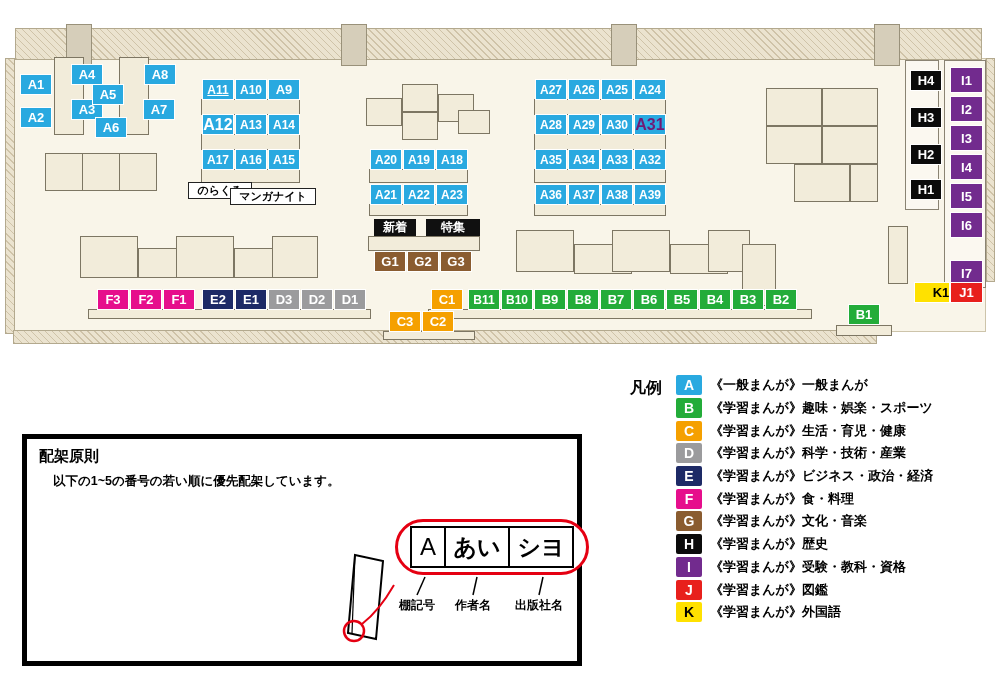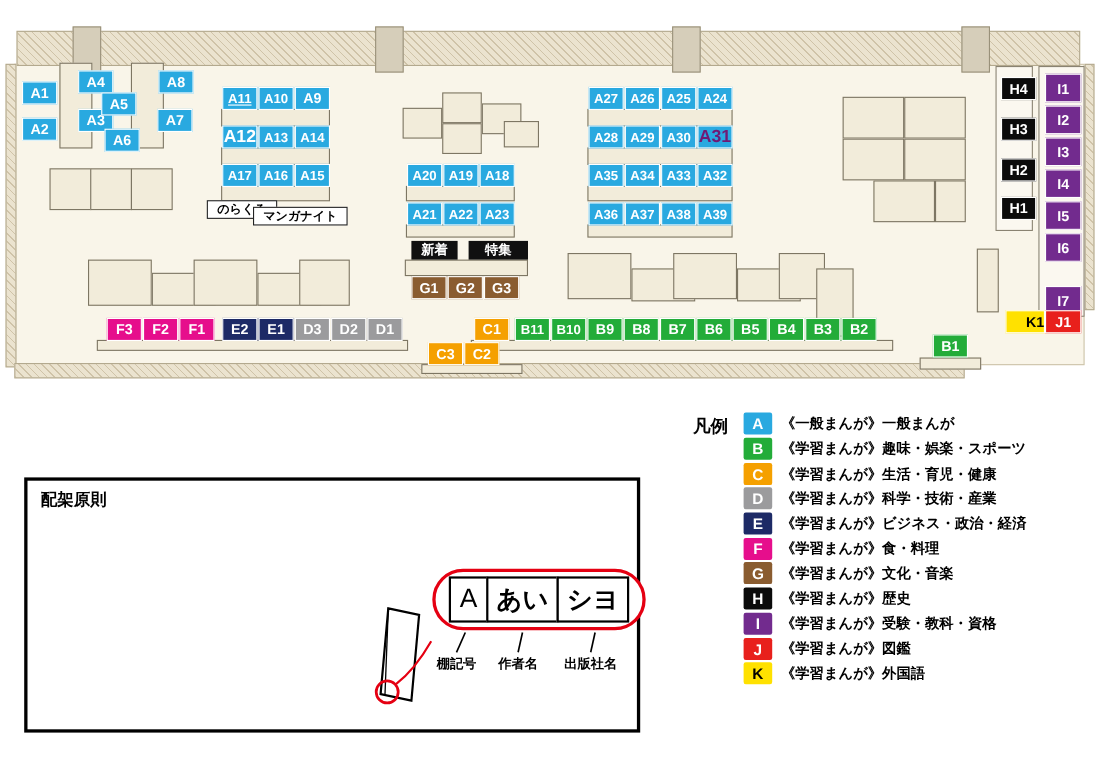--- a/index.html
+++ b/index.html
@@ -15,21 +15,21 @@
   .sign.white{background:#fff;border:1px solid #222;color:#000}
   .sign.black{background:#101010;color:#fff;font-size:12px}
 
   #legend{position:absolute;left:622px;top:372px;width:372px;height:258px}
   #legend-title{position:absolute;left:8px;top:6px;font-size:16px;font-weight:bold;color:#000}
   #legend-rows{position:absolute;left:54px;top:2px}
   .legend-row{display:flex;align-items:center;height:22.7px}
   .legend-key{width:26px;height:20px;display:flex;align-items:center;justify-content:center;font-weight:bold;font-size:14px;border-radius:2px;flex:0 0 26px}
   .legend-text{margin-left:8px;font-size:13px;font-weight:bold;white-space:nowrap}
 
-  #principles{position:absolute;left:22px;top:434px;width:560px;height:232px;border:3px solid #000000;background:#fff}
+  #principles{position:absolute;left:22px;top:434px;width:560px;height:232px;border:5px solid #000000;background:#fff}
   #principles-title{position:absolute;left:12px;top:8px;font-size:15px;font-weight:bold}
   #principles-intro{position:absolute;left:26px;top:34px;font-size:12.5px;font-weight:bold}
   #rules{position:absolute;left:26px;top:56px;font-size:12.5px;font-weight:bold;line-height:19px;white-space:pre}
   .rule-line{white-space:pre}
   #label-example{position:absolute;left:368px;top:80px;width:194px;height:56px;border:3px solid #e50012;border-radius:28px;background:#fff;display:flex;align-items:center;justify-content:center}
   .ex-box{height:42px;display:flex;align-items:center;justify-content:center;border:2px solid #000;background:#fff;font-weight:bold}
   #ex-shelf{width:36px;font-size:24px;font-weight:normal}
   #ex-author{width:66px;font-size:23px;margin-left:-2px}
   #ex-publisher{width:66px;font-size:23px;margin-left:-2px}
   .ex-note{position:absolute;font-size:12px;font-weight:bold}
@@ -226,20 +226,21 @@
         </div>
         <div class="legend-row">
           <span class="legend-key" style="background: rgb(255, 225, 0); color: rgb(0, 0, 0);">K</span>
           <span class="legend-text">《学習まんが》外国語</span>
         </div>
       </div>
   </div>
 
   <div id="principles">
     <div id="principles-title">配架原則</div>
+    <div id="principles-intro">以下の1~5の番号の若い順に優先配架しています。</div>
 
     <svg id="book-icon" style="left:312px;top:110px" width="58" height="102" viewBox="0 0 58 102">
       <path d="M16 6 L44 12 L37 90 L9 84 Z" fill="#ffffff" stroke="#000000" stroke-width="2"></path>
       <path d="M16 6 L13 84" fill="none" stroke="#000000" stroke-width="1.2"></path>
       <circle cx="15" cy="82" r="10" fill="none" stroke="#e50012" stroke-width="2.5"></circle>
       <path d="M23 75 Q40 62 55 36" fill="none" stroke="#e50012" stroke-width="2"></path>
     </svg>
 
     <div id="label-example">
       <div class="ex-box" id="ex-shelf">A</div>

